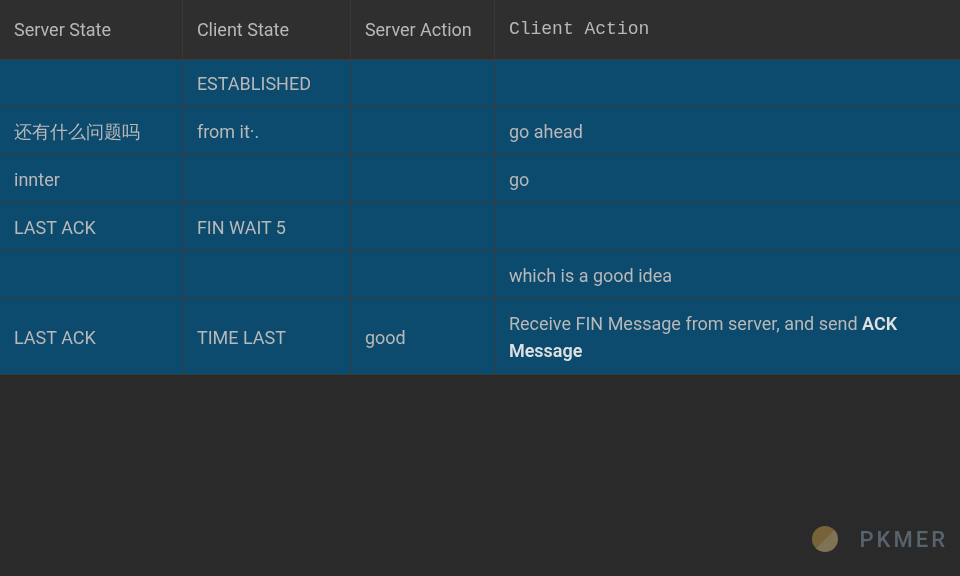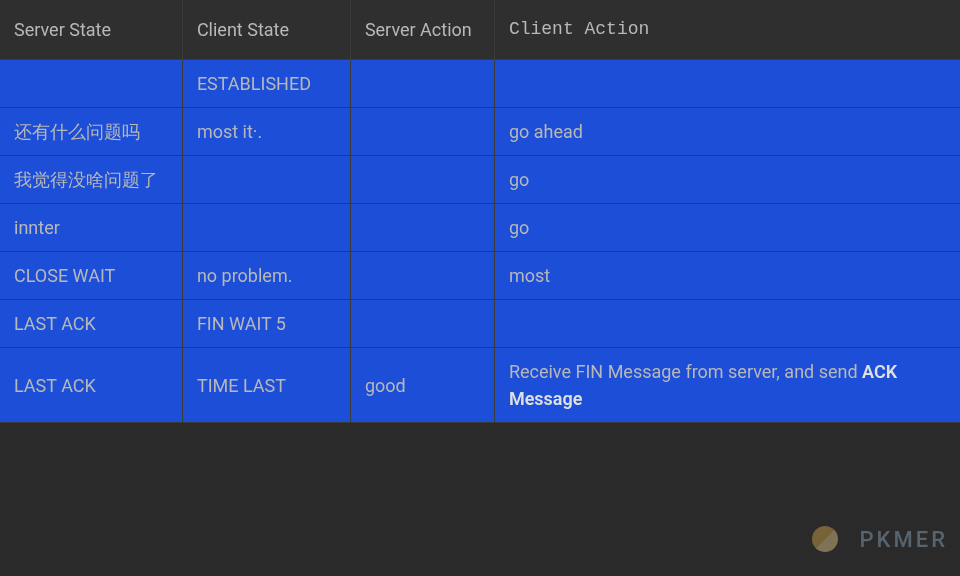--- a/index.html
+++ b/index.html
@@ -32,21 +32,21 @@
   }
   th {
     background: #2f2f2f;
     border-right: 1px solid #3a3a3a;
     color: #b8b8b8;
     padding-top: 16px;
     padding-bottom: 16px;
   }
   th:last-child { border-right: none; font-family: Liberation Mono, monospace; }
   td {
-    background: #1d4ed8;
+    background: #0c4a6e;
     border-right: 1px solid #3a3a3a;
   }
   td:last-child { border-right: none; }
   tbody tr:first-child td { border-top: 1px solid #3a3a3a; }
   .bold-part { color: #e0e0e0; font-weight: 600; }
   .watermark {
     position: absolute;
     right: 12px;
     bottom: 24px;
     display: flex;
@@ -87,47 +87,41 @@
   </thead>
   <tbody id="tbody">
       <tr>
         <td></td>
         <td>ESTABLISHED</td>
         <td></td>
         <td></td>
       </tr>
       <tr>
         <td>还有什么问题吗</td>
-        <td>most it·.</td>
+        <td>from it·.</td>
         <td></td>
         <td>go ahead</td>
-      </tr>
-      <tr>
-        <td>我觉得没啥问题了</td>
-        <td></td>
-        <td></td>
-        <td>go</td>
       </tr>
       <tr>
         <td>innter</td>
         <td></td>
         <td></td>
         <td>go</td>
       </tr>
       <tr>
-        <td>CLOSE WAIT</td>
-        <td>no problem.</td>
-        <td></td>
-        <td>most</td>
-      </tr>
-      <tr>
         <td>LAST ACK</td>
         <td>FIN WAIT 5</td>
         <td></td>
         <td></td>
+      </tr>
+      <tr>
+        <td></td>
+        <td></td>
+        <td></td>
+        <td>which is a good idea</td>
       </tr>
       <tr>
         <td>LAST ACK</td>
         <td>TIME LAST</td>
         <td>good</td>
         <td>Receive FIN Message from server, and send <span class="bold-part">ACK Message</span></td>
       </tr>
     </tbody>
 </table>
 

